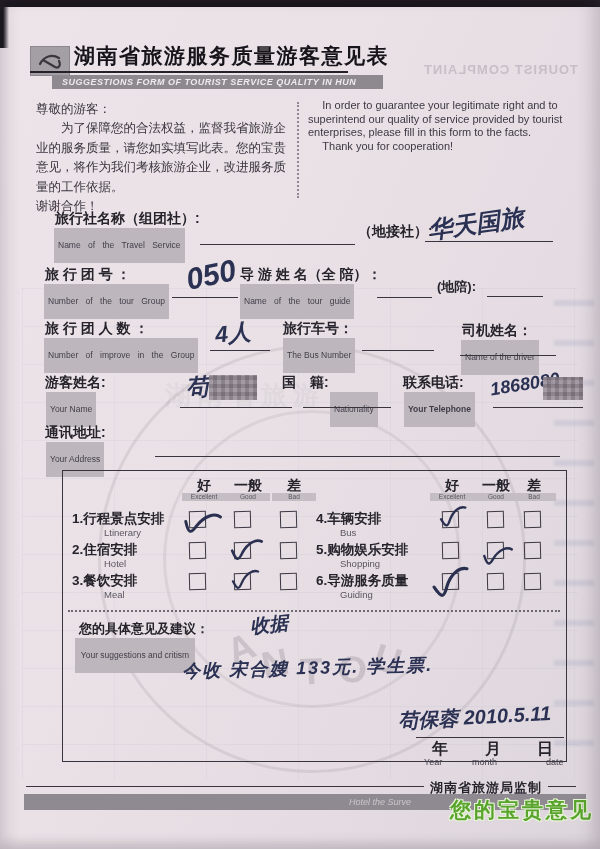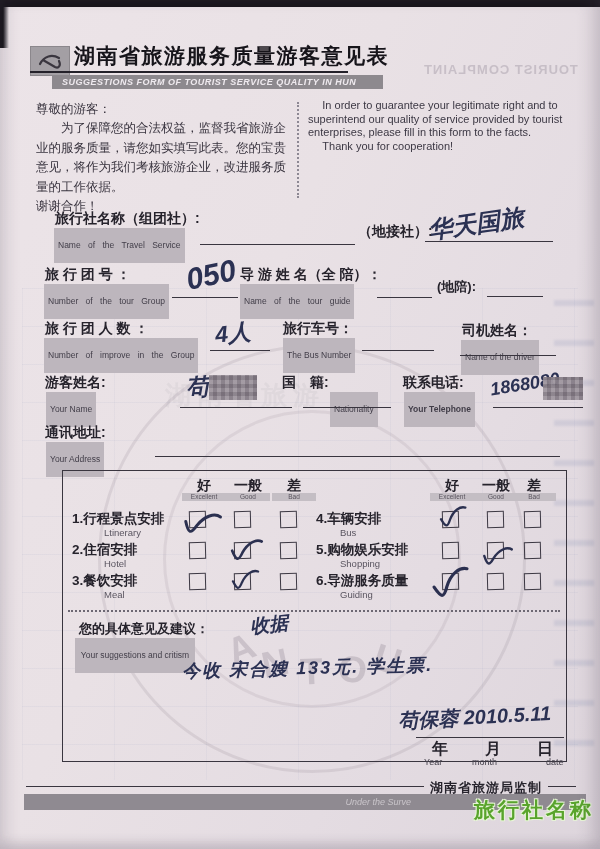--- a/index.html
+++ b/index.html
@@ -260,17 +260,17 @@
   <span class="abs date-cn" style="left:485px;top:739px;">月</span>
   <span class="abs date-cn" style="left:537px;top:739px;">日</span>
   <span class="abs date-en" style="left:424px;top:757px;">Year</span>
   <span class="abs date-en" style="left:472px;top:757px;text-align:center;">month</span>
   <span class="abs date-en" style="left:530px;top:757px;margin-left:16px;">date</span>
 
   <div class="abs sup-rule" style="left:26px;top:786px;width:398px;"></div>
   <div class="abs sup-text" style="left:430px;top:779px;">湖南省旅游局监制</div>
   <div class="abs sup-rule" style="left:548px;top:786px;width:28px;"></div>
   <div class="abs footer-bar">
-    <span class="footer-bar-en">Under the Surve</span>
-  </div>
-  <div class="abs site-name">旅行社名称</div>
+    <span class="footer-bar-en">Hotel the Surve</span>
+  </div>
+  <div class="abs site-name">您的宝贵意见</div>
 
 </div>
 
 </body></html>

